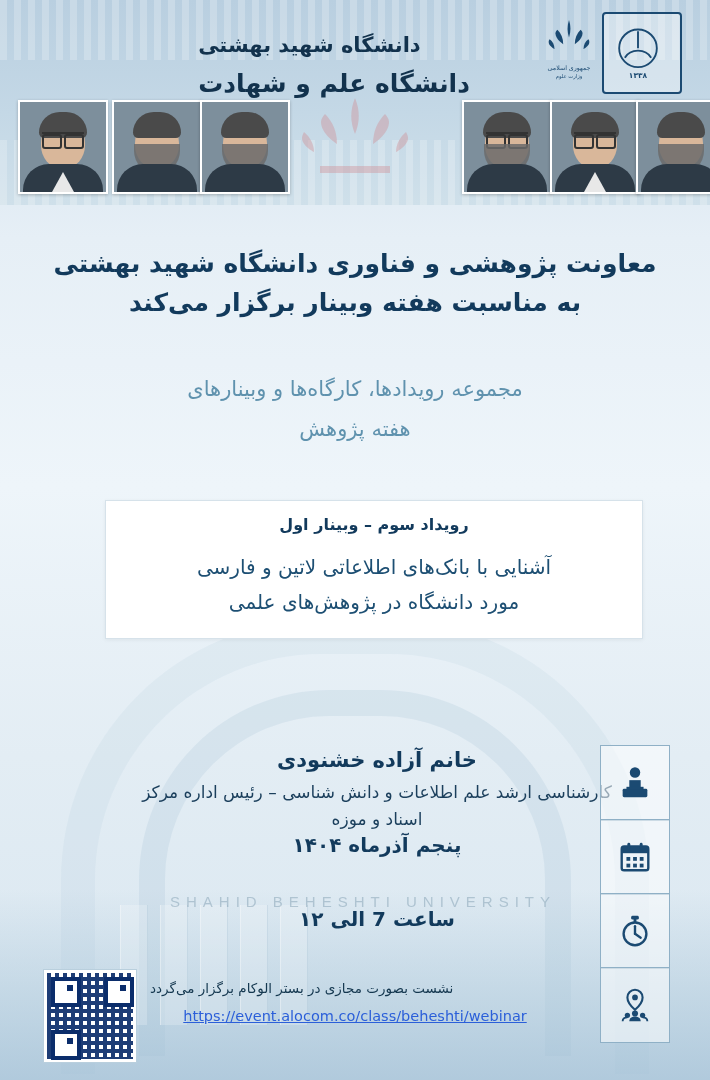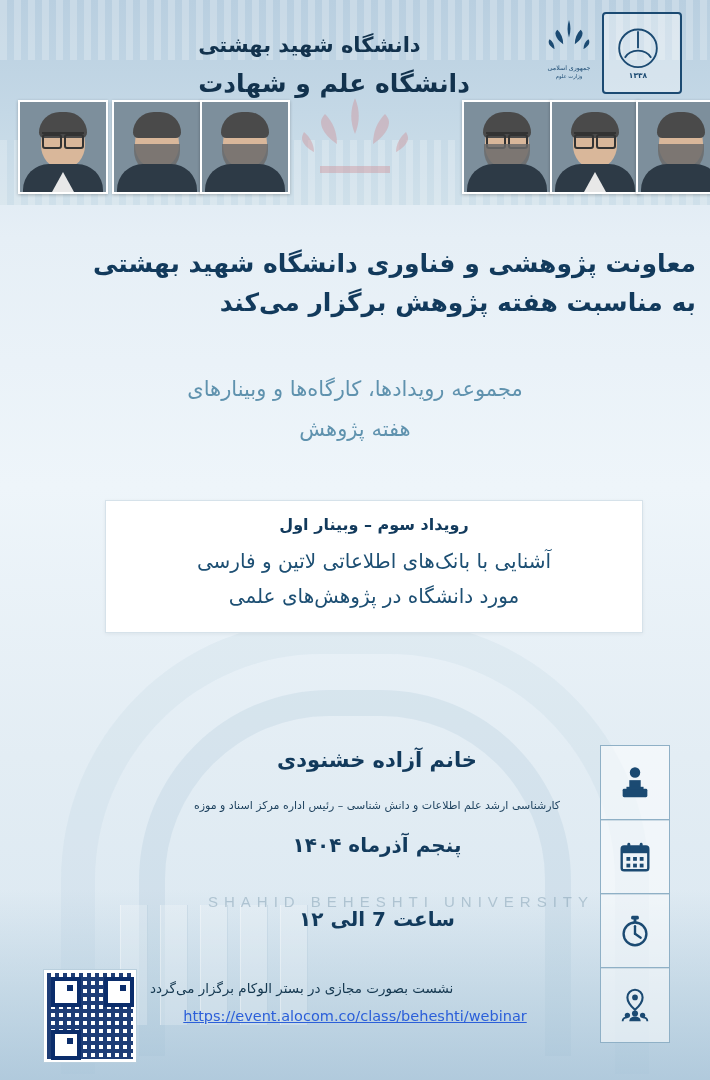--- a/index.html
+++ b/index.html
@@ -39,21 +39,21 @@
   }
   .wm-col{
     position:absolute;bottom:55px;width:26px;height:120px;
     background:rgba(255,255,255,.22);
     border-left:1px solid rgba(255,255,255,.35);
     border-right:1px solid rgba(160,190,210,.35);
   }
   .wm-txt{
     position:absolute;left:170px;bottom:170px;
     font-size:15px;letter-spacing:6px;color:rgba(120,150,170,.45);
-    font-family:"Liberation Sans",sans-serif;direction:ltr;margin-left:38px;
+    font-family:"Liberation Sans",sans-serif;direction:ltr;
   }
 
   
   .header{
     position:relative;
     height:205px;
     background:linear-gradient(180deg,#b9cfe0 0%,#c4d8e6 55%,#cfe0ea 100%);
     overflow:hidden;
   }
   .header:before{
@@ -132,62 +132,62 @@
   .p-glass:before,.p-glass:after{
     content:"";position:absolute;top:0;width:16px;height:11px;
     border:2px solid #333;border-radius:3px;
   }
   .p-glass:before{left:0;}
   .p-glass:after{right:0;}
 
   
   .main-title{
     position:absolute;right:0;left:0;top:245px;
-    text-align:right;color:#123a5c;font-weight:bold;
+    text-align:center;color:#123a5c;font-weight:bold;
     font-size:25px;line-height:1.55;padding:0 14px;
   }
   .sub-title{
     position:absolute;right:0;left:0;top:370px;
     text-align:center;color:#5f92ae;
     font-size:21px;line-height:1.9;padding:0 60px;
   }
 
   
   .event-box{
     position:absolute;left:105px;top:500px;
     width:500px;
     background:#ffffff;
     border:1px solid #d6e2ea;
     padding:14px 18px 18px;
     text-align:center;
     box-shadow:0 1px 4px rgba(0,0,0,.06);
   }
   .event-box .eb-line1{
-    color:#123a5c;font-weight:bold;font-size:16px;margin-bottom:10px;
+    color:#123a5c;font-weight:bold;font-size:16px;margin-bottom:16px;
   }
   .event-box .eb-line2{
     color:#1d4f73;font-size:20px;line-height:1.75;text-align:center;
   }
 
   
   .info-rows{
     position:absolute;right:0;left:0;top:745px;
   }
   .info-row{
     position:relative;height:74px;
   }
   .row-text{
     position:absolute;right:96px;left:140px;top:0;
     text-align:center;
   }
   .speaker-name{
     color:#123a5c;font-size:21px;font-weight:bold;line-height:1.5;
   }
   .speaker-role{
-    color:#1b3f5c;font-size:11px;line-height:1.6;margin-top:20px;
+    color:#1b3f5c;font-size:17px;line-height:1.6;margin-top:2px;
   }
   .row-main{
     color:#123a5c;font-size:20px;font-weight:bold;line-height:1.4;padding-top:12px;
   }
 
   .icon-box{
     position:absolute;left:600px;width:68px;height:74px;
     border:1px solid #8fb0c6;background:rgba(255,255,255,.55);
     display:flex;align-items:center;justify-content:center;
   }
@@ -324,21 +324,21 @@
   <div class="wm-base"></div>
   <div class="wm-col" style="left:120px"></div>
   <div class="wm-col" style="left:160px"></div>
   <div class="wm-col" style="left:200px"></div>
   <div class="wm-col" style="left:240px"></div>
   <div class="wm-col" style="left:280px"></div>
   <div class="wm-txt">SHAHID BEHESHTI UNIVERSITY</div>
 
   <div class="main-title">
     <div>معاونت پژوهشی و فناوری دانشگاه شهید بهشتی</div>
-    <div>به مناسبت هفته پژوهش برگزار می‌کند</div>
+    <div>به مناسبت هفته وبینار برگزار می‌کند</div>
   </div>
 
   <div class="sub-title">
     <div>مجموعه رویدادها، کارگاه‌ها و وبینارهای</div>
     <div>هفته پژوهش</div>
   </div>
 
   <div class="event-box">
     <div class="eb-line1">رویداد سوم – وبینار اول</div>
     <div class="eb-line2">آشنایی با بانک‌های اطلاعاتی لاتین و فارسی</div>

